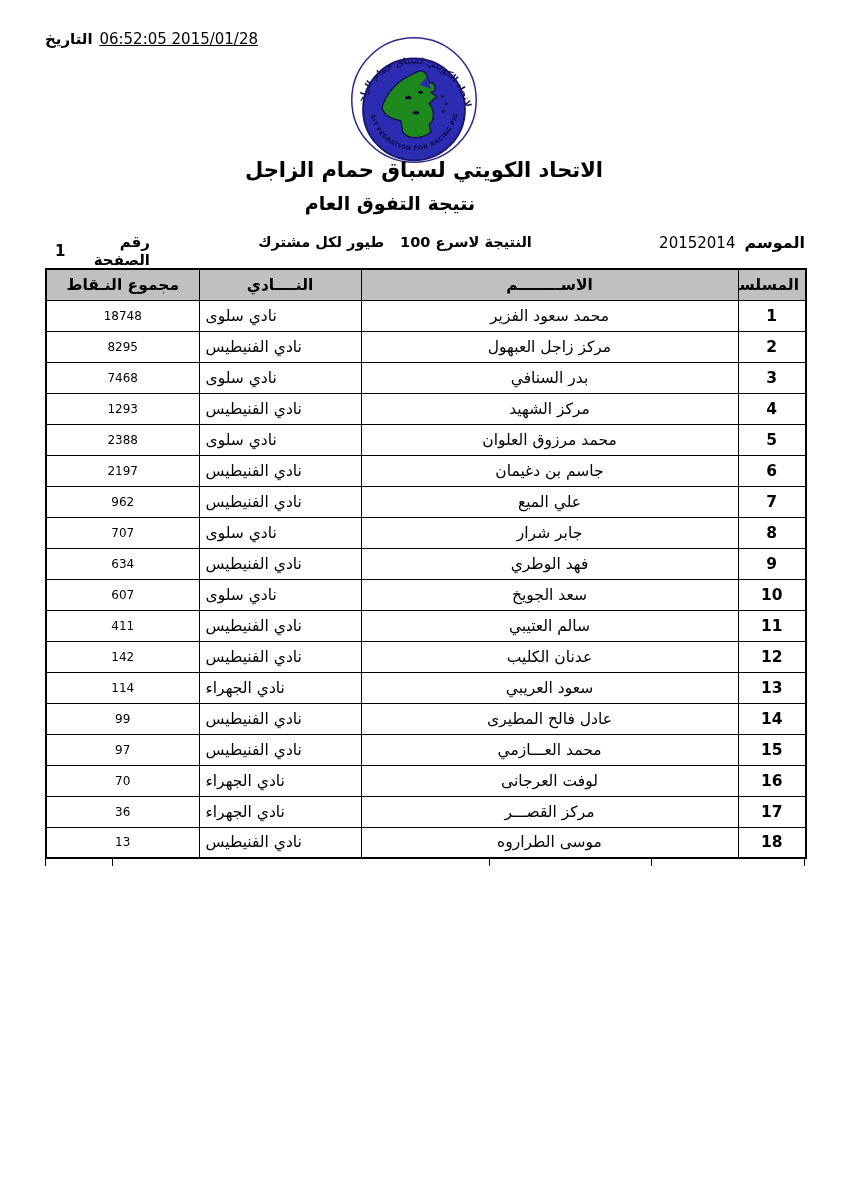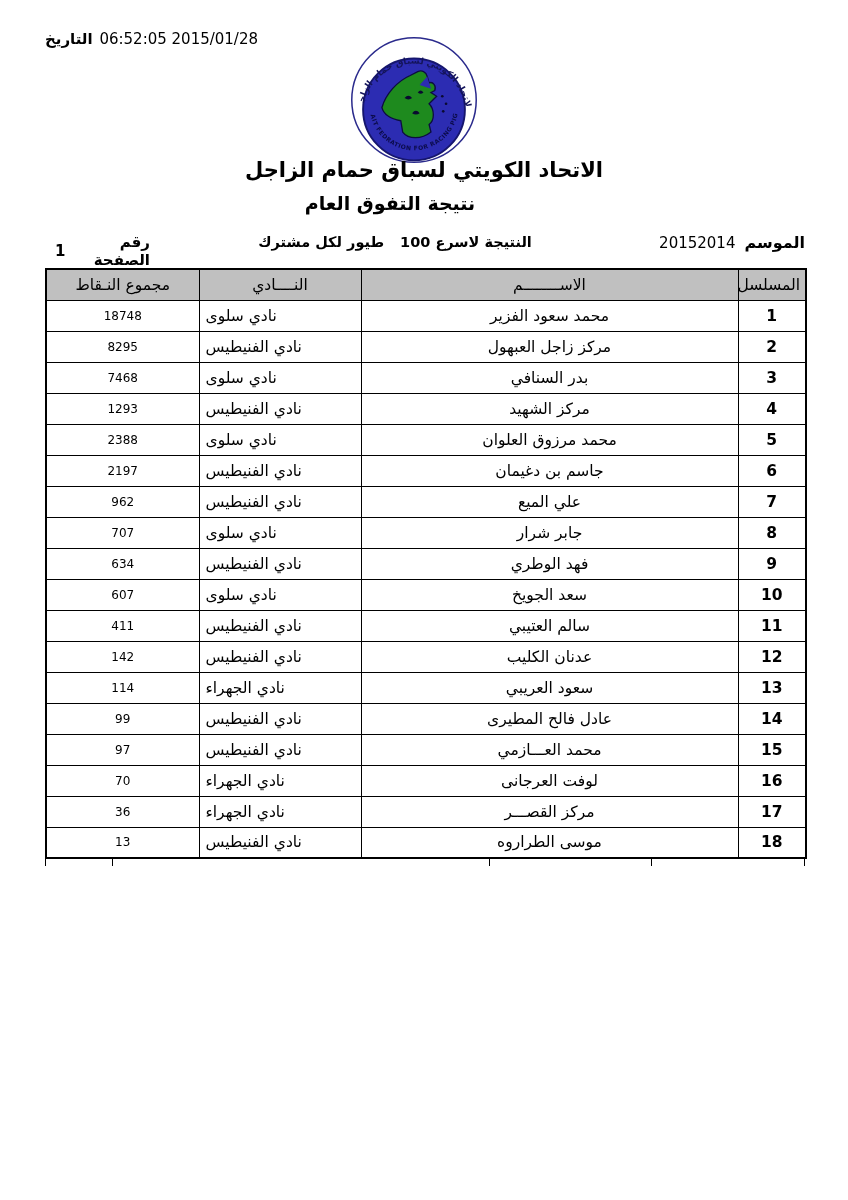--- a/index.html
+++ b/index.html
@@ -8,21 +8,21 @@
     position:relative; width:848px; height:1200px; margin:0 auto;
     background:#ffffff; color:#000; overflow:hidden;
   }
   
   .date-row {
     position:absolute; top:30px; left:45px; width:213px;
     display:flex; justify-content:space-between; align-items:center;
     direction:rtl; font-size:15px;
   }
   .date-row .label { font-weight:bold; }
-  .date-row .value { direction:ltr; }
+  .date-row .value { direction:ltr;text-decoration:underline; }
   
   .logo-wrap { position:absolute; top:34px; left:348px; width:132px; height:132px; }
   
   .title {
     position:absolute; top:158px; left:0; width:848px; text-align:center;
     font-size:21px; font-weight:bold; direction:rtl;
   }
   .subtitle {
     position:absolute; top:192px; left:0; width:780px; text-align:center;
     font-size:19px; font-weight:bold; direction:rtl;
@@ -48,21 +48,21 @@
     position:absolute; top:268px; left:45px; width:760px;
     border-collapse:collapse; table-layout:fixed; direction:rtl;
     font-size:15.5px;
   }
   table.results th, table.results td {
     border:1px solid #000; height:31px; padding:0 6px; overflow:hidden;
     white-space:nowrap;
   }
   table.results { border:2px solid #000; }
   table.results thead th {
-    background:#c0c0c0; font-weight:normal; text-align:center; font-size:15.5px;margin-top:27px;
+    background:#c0c0c0; font-weight:bold; text-align:center; font-size:15.5px;margin-top:27px;
   }
   td.serial { text-align:center; font-weight:bold; }
   td.name   { text-align:center; }
   td.club   { text-align:left; }
   td.points { text-align:center; font-size:12px; }
   
   .stub-row { position:absolute; top:857px; left:45px; width:760px; height:9px; }
   .stub-row span { position:absolute; top:0; width:1px; height:9px; background:#000; }
 </style>
 </head>

